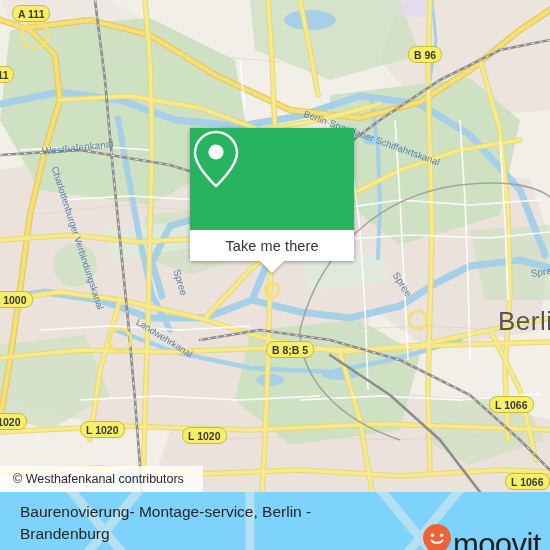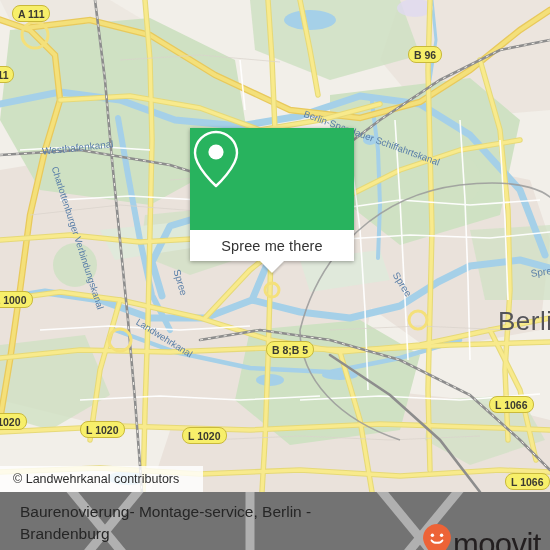--- a/index.html
+++ b/index.html
@@ -59,21 +59,21 @@
   .attrib {
     position: absolute; left: 0; top: 466px; width: 203px; height: 26px;
     background: rgba(255,255,255,.82);
     display: flex; align-items: center; padding-left: 13px;
     font-size: 12.5px; color: #2b2b2b;
   }
 
   
   .footer {
     position: absolute; left: 0; top: 492px; width: 550px; height: 58px;
-    background: #737373; overflow: hidden;
+    background: #7dd3fc; overflow: hidden;
   }
   .footer-wm { position: absolute; left: 0; top: -5px; opacity: .5; }
   .footer-title {
     position: absolute; left: 20px; top: 9px; width: 340px;
     font-size: 15.5px; line-height: 22px; color: #262626;
   }
   .logo { position: absolute; left: 422px; top: 523px; display: flex; align-items: center; }
   .logo-word {
     font-size: 31px; line-height: 31px; color: #231f20;
     letter-spacing: -.6px; margin-left: 1px; font-weight: 400;
@@ -270,27 +270,27 @@
     <div class="popup">
       <div class="popup-head">
         <span>
           <svg width="52" height="62" viewBox="0 0 52 62" fill="none">
             <path d="M26 4 C14.4 4 5 13.4 5 25 C5 39 26 58 26 58 C26 58 47 39 47 25 C47 13.4 37.6 4 26 4 Z" stroke="#ffffff" stroke-width="2.4" fill="none" stroke-linejoin="round"></path>
             <circle cx="26" cy="24" r="7.6" fill="#ffffff"></circle>
           </svg>
         </span>
       </div>
       <div class="popup-foot">
-        <span>Spree me there</span>
+        <span>Take me there</span>
       </div>
       <div class="popup-tail"></div>
     </div>
 
     <div class="attrib">
-      <span>© Landwehrkanal contributors</span>
+      <span>© Westhafenkanal contributors</span>
     </div>
   </div>
 
   <div class="footer">
     <svg class="footer-wm" width="550" height="70" viewBox="0 0 550 70">
       <g stroke="#ededed" stroke-width="9" fill="none">
         <path d="M60,-10 L130,75"></path>
         <path d="M150,-10 L80,75"></path>
         <path d="M370,-10 L440,75"></path>
         <path d="M470,-10 L400,75"></path>

